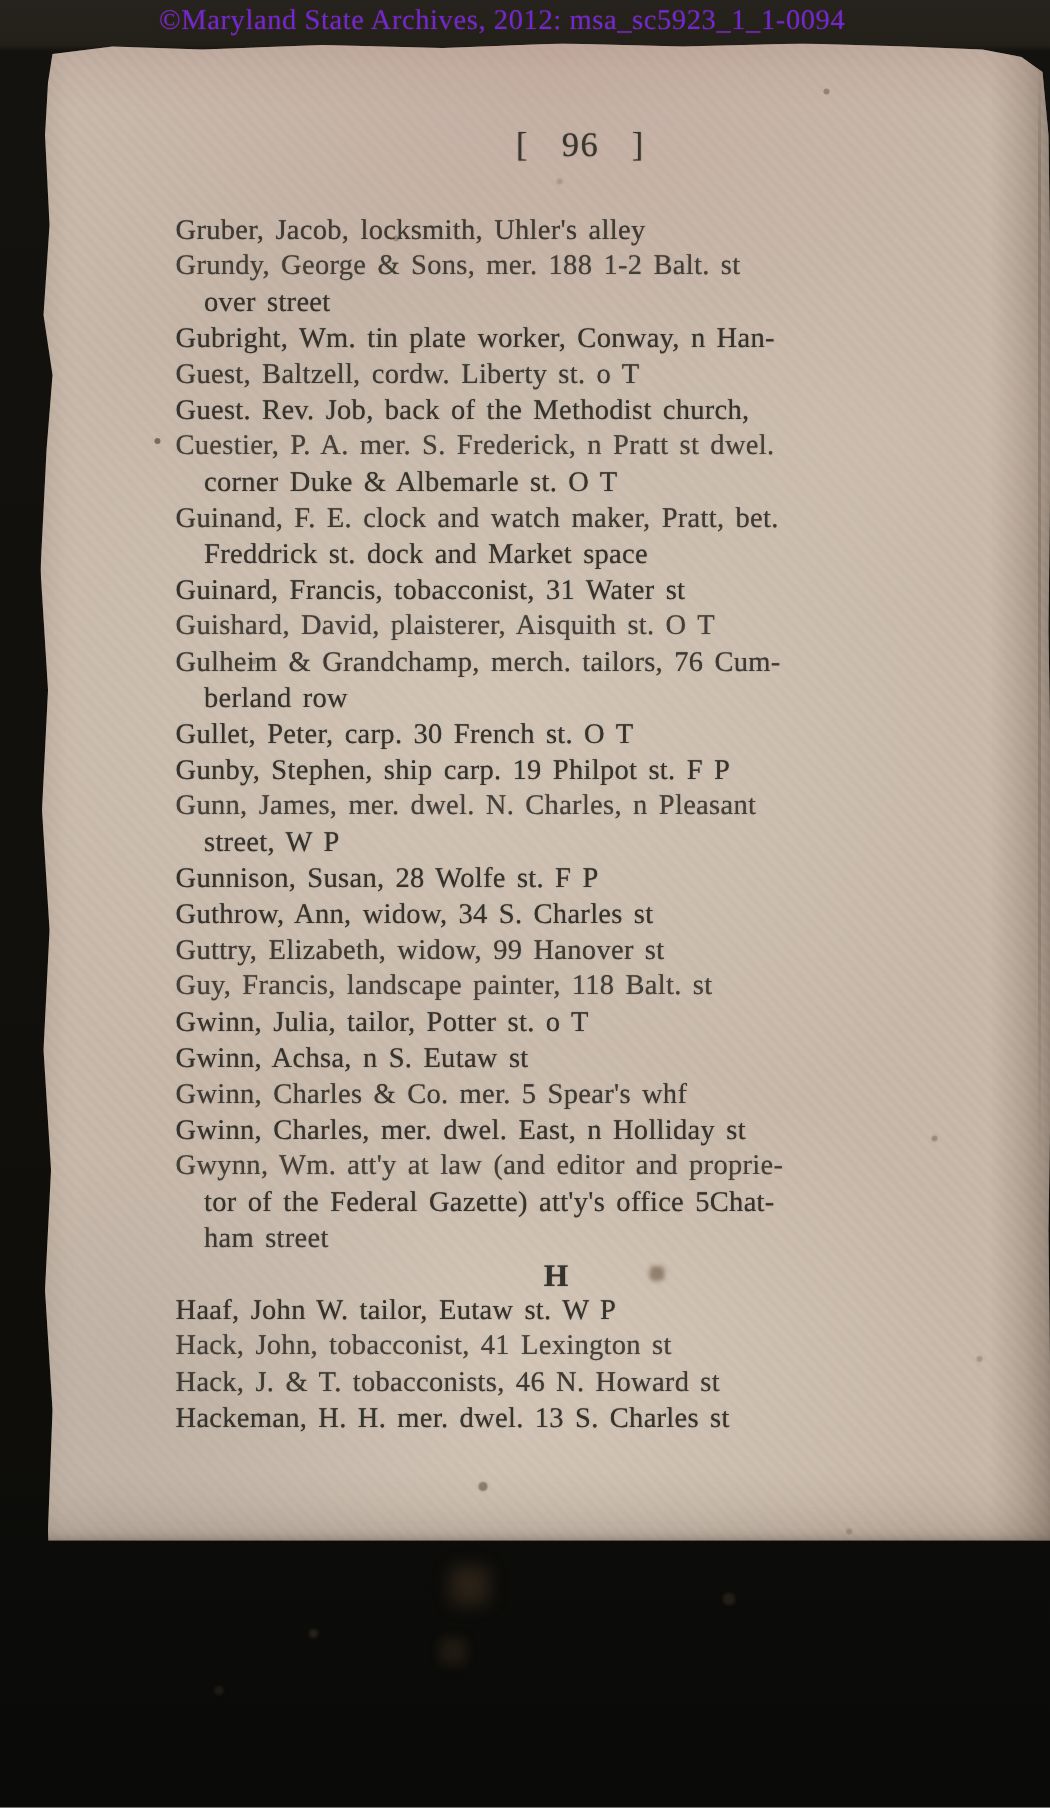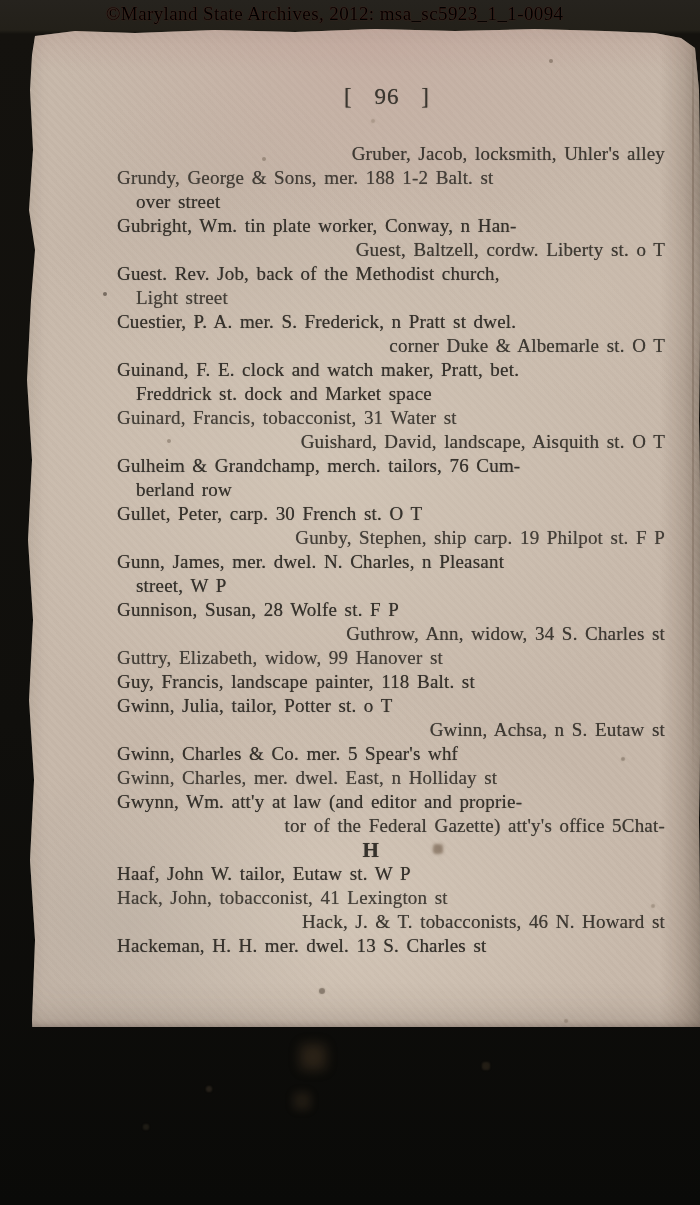--- a/index.html
+++ b/index.html
@@ -8,21 +8,21 @@
     background:linear-gradient(180deg,#26231e 0px,#232019 30px,#14120e 34px,#100f0c 60%,#0a0a08 100%);
     font-family:"Liberation Serif","DejaVu Serif",serif;
     -webkit-font-smoothing:antialiased;
   }
   .stage{position:relative;width:700px;height:1205px;}
 
   
   .watermark{
     position:absolute;left:106px;top:3px;z-index:5;
     font-size:19px;letter-spacing:.4px;
-    color:#000000;
+    color:#6d28d9;
     text-shadow:0 0 1px rgba(158,49,35,.6);
     white-space:nowrap;
   }
 
   
   .paper{
     position:absolute;left:5px;top:0;width:700px;height:1027px;z-index:2;
     background-color:#c7b8aa;
     background-image:
       radial-gradient(ellipse 430px 260px at 52% 5%, rgba(193,160,152,.38), transparent 72%),
@@ -89,21 +89,21 @@
     text-shadow:0 0 .7px rgba(54,50,44,.75);
   }
   .entry-line{white-space:nowrap;}
   .entry-line.cont{padding-left:19px;}
   .entry-line.heading{
     text-align:center;font-weight:bold;font-size:21px;
     padding-right:40px;letter-spacing:.5px;
   }
   
   .entry-line:nth-child(3n){transform:translateY(.3px);}
-  .entry-line:nth-child(4n+1){opacity:.94;text-align:right;}
+  .entry-line:nth-child(4n+1){opacity:.94;}
   .entry-line:nth-child(5n+2){opacity:.90;transform:translateY(-.2px);}
 </style>
 </head>
 <body>
 
 <div class="stage">
 
   <div class="watermark">©Maryland State Archives, 2012: msa_sc5923_1_1-0094</div>
 
   <div class="paper">
@@ -113,43 +113,43 @@
 
     <div class="page-number">[ 96 ]</div>
 
     <div class="directory" id="directory-list">
         <div class="entry-line">Gruber, Jacob, locksmith, Uhler's alley</div>
         <div class="entry-line">Grundy, George &amp; Sons, mer. 188 1-2 Balt. st</div>
         <div class="entry-line cont">over street</div>
         <div class="entry-line">Gubright, Wm. tin plate worker, Conway, n Han-</div>
         <div class="entry-line">Guest, Baltzell, cordw. Liberty st. o T</div>
         <div class="entry-line">Guest. Rev. Job, back of the Methodist church,</div>
-        <div class="entry-line cont">Light street</div>
         <div class="entry-line">Cuestier, P. A. mer. S. Frederick, n Pratt st dwel.</div>
         <div class="entry-line cont">corner Duke &amp; Albemarle st. O T</div>
         <div class="entry-line">Guinand, F. E. clock and watch maker, Pratt, bet.</div>
         <div class="entry-line cont">Freddrick st. dock and Market space</div>
         <div class="entry-line">Guinard, Francis, tobacconist, 31 Water st</div>
-        <div class="entry-line">Guishard, David, landscape, Aisquith st. O T</div>
+        <div class="entry-line">Guishard, David, plaisterer, Aisquith st. O T</div>
         <div class="entry-line">Gulheim &amp; Grandchamp, merch. tailors, 76 Cum-</div>
         <div class="entry-line cont">berland row</div>
         <div class="entry-line">Gullet, Peter, carp. 30 French st. O T</div>
         <div class="entry-line">Gunby, Stephen, ship carp. 19 Philpot st. F P</div>
         <div class="entry-line">Gunn, James, mer. dwel. N. Charles, n Pleasant</div>
         <div class="entry-line cont">street, W P</div>
         <div class="entry-line">Gunnison, Susan, 28 Wolfe st. F P</div>
         <div class="entry-line">Guthrow, Ann, widow, 34 S. Charles st</div>
         <div class="entry-line">Guttry, Elizabeth, widow, 99 Hanover st</div>
         <div class="entry-line">Guy, Francis, landscape painter, 118 Balt. st</div>
         <div class="entry-line">Gwinn, Julia, tailor, Potter st. o T</div>
         <div class="entry-line">Gwinn, Achsa, n S. Eutaw st</div>
         <div class="entry-line">Gwinn, Charles &amp; Co. mer. 5 Spear's whf</div>
         <div class="entry-line">Gwinn, Charles, mer. dwel. East, n Holliday st</div>
         <div class="entry-line">Gwynn, Wm. att'y at law (and editor and proprie-</div>
         <div class="entry-line cont">tor of the Federal Gazette) att'y's office 5Chat-</div>
+        <div class="entry-line cont">ham street</div>
         <div class="entry-line heading">H</div>
         <div class="entry-line">Haaf, John W. tailor, Eutaw st. W P</div>
         <div class="entry-line">Hack, John, tobacconist, 41 Lexington st</div>
         <div class="entry-line">Hack, J. &amp; T. tobacconists, 46 N. Howard st</div>
         <div class="entry-line">Hackeman, H. H. mer. dwel. 13 S. Charles st</div>
       </div>
 
   </div>
 </div>
 

